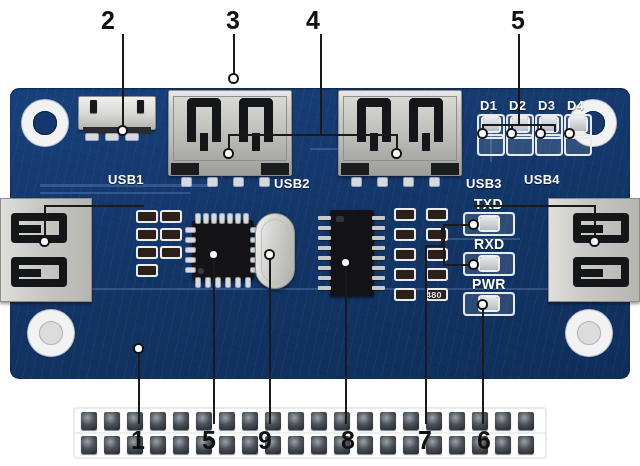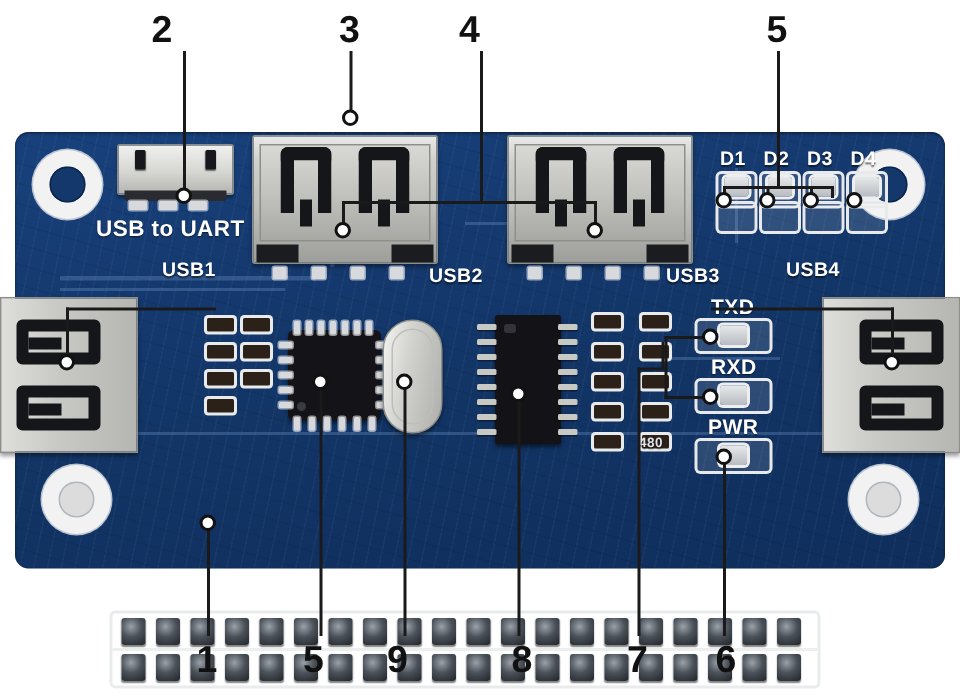--- a/index.html
+++ b/index.html
@@ -140,48 +140,47 @@
     <div class="mhole plain" style="left:556px;top:222px;"></div>
 
     <div class="micro-usb" style="left:68px;top:8px;">
       <div class="pin" style="left:11px;"></div>
       <div class="pin" style="left:58px;"></div>
       <div class="lip"></div>
     </div>
     <div class="pad" style="left:76px;top:46px;width:12px;height:6px;"></div>
     <div class="pad" style="left:96px;top:46px;width:12px;height:6px;"></div>
     <div class="pad" style="left:116px;top:46px;width:12px;height:6px;"></div>
-    <div class="silk" style="left:54px;top:56px;font-size:15px;">USB to UART</div>
     <div class="silk" style="left:98px;top:84px;font-size:13px;">USB1</div>
 
     <div class="usb-v" style="left:158px;top:2px;">
       <div class="shell"></div>
       <div class="tongue" style="left:18px;"></div>
       <div class="tongue" style="left:70px;"></div>
       <div class="foot" style="left:2px;width:28px;"></div>
       <div class="foot" style="right:2px;width:28px;"></div>
     </div>
     <div class="pad" style="left:172px;top:90px;width:9px;height:8px;"></div>
     <div class="pad" style="left:198px;top:90px;width:9px;height:8px;"></div>
     <div class="pad" style="left:224px;top:90px;width:9px;height:8px;"></div>
     <div class="pad" style="left:250px;top:90px;width:9px;height:8px;"></div>
-    <div class="silk" style="left:264px;top:88px;font-size:13px;margin-left:12px;">USB2</div>
+    <div class="silk" style="left:264px;top:88px;font-size:13px;">USB2</div>
 
     <div class="usb-v" style="left:328px;top:2px;">
       <div class="shell"></div>
       <div class="tongue" style="left:18px;"></div>
       <div class="tongue" style="left:70px;"></div>
       <div class="foot" style="left:2px;width:28px;"></div>
       <div class="foot" style="right:2px;width:28px;"></div>
     </div>
     <div class="pad" style="left:342px;top:90px;width:9px;height:8px;"></div>
     <div class="pad" style="left:368px;top:90px;width:9px;height:8px;"></div>
     <div class="pad" style="left:394px;top:90px;width:9px;height:8px;"></div>
     <div class="pad" style="left:420px;top:90px;width:9px;height:8px;"></div>
-    <div class="silk" style="left:434px;top:88px;font-size:13px;">USB3</div>
+    <div class="silk" style="left:456px;top:88px;font-size:13px;">USB3</div>
 
     <div class="usb-h" style="left:-10px;top:110px;">
       <div class="slot" style="left:10px;top:14px;">
         <div></div>
       </div>
       <div class="slot" style="left:10px;top:58px;"></div>
     </div>
     <div class="silk" style="left:0;top:0;width:0;height:0;"></div>
 
     <div class="usb-h" style="left:538px;top:110px;">

